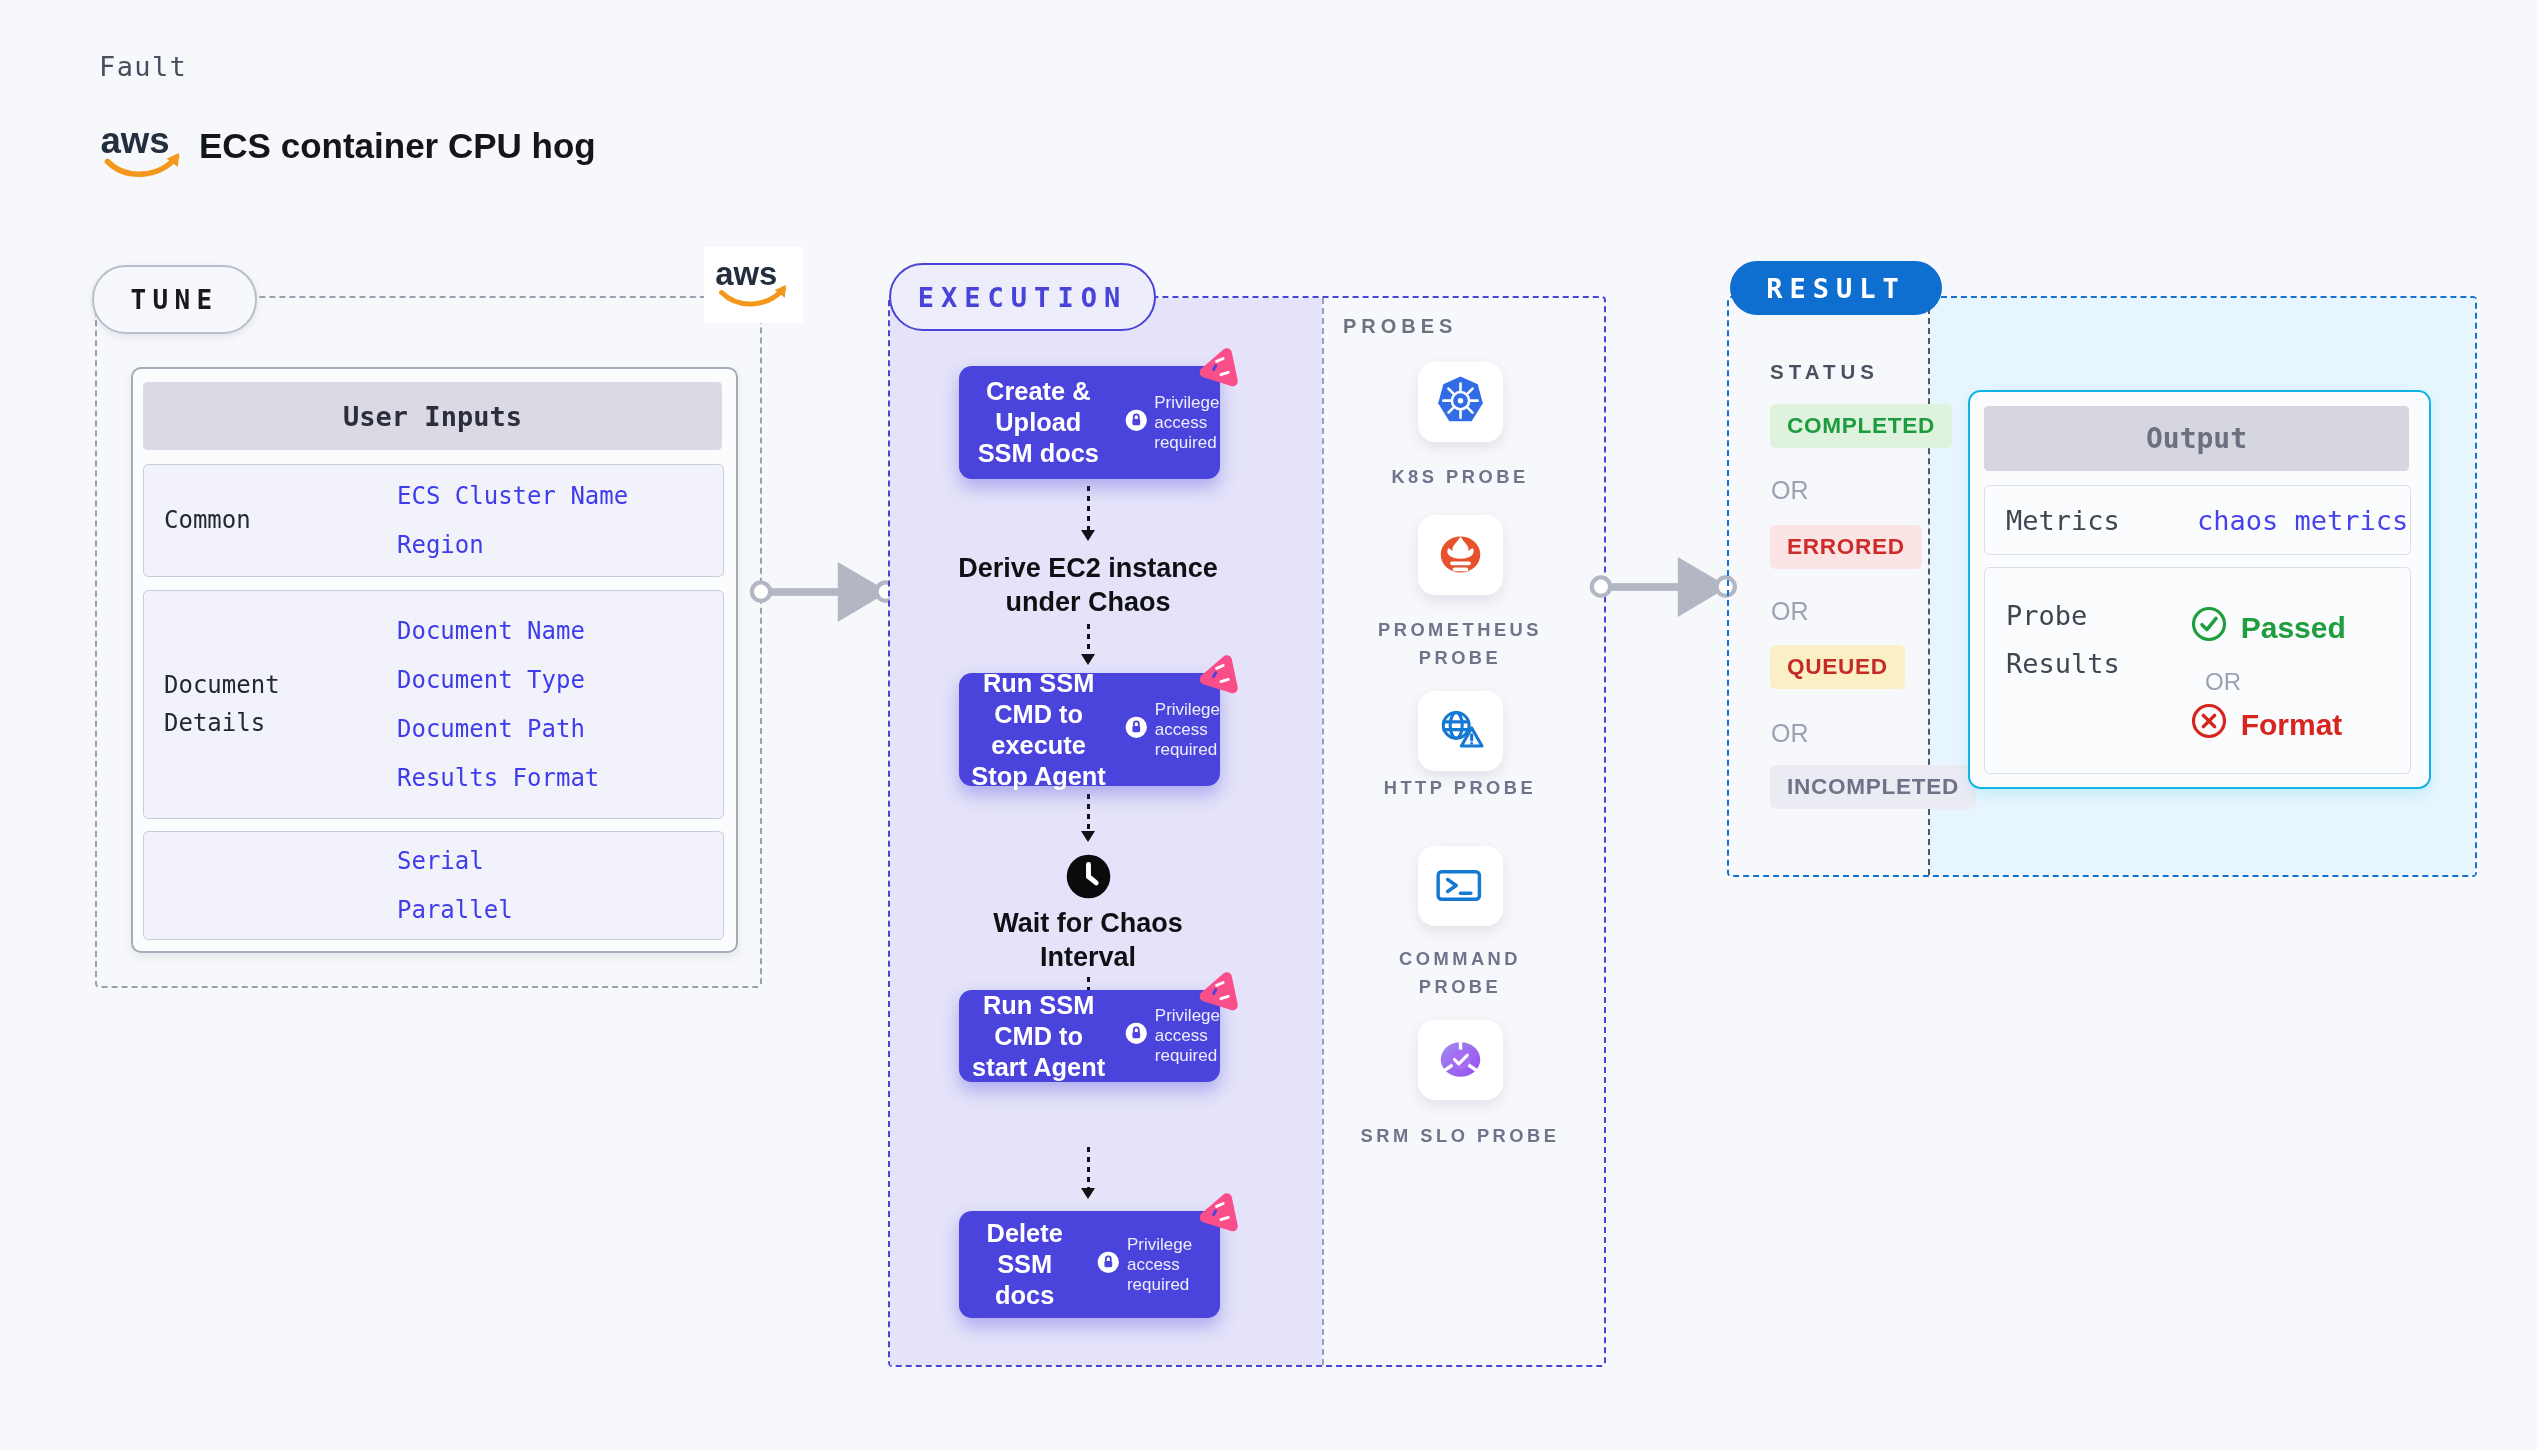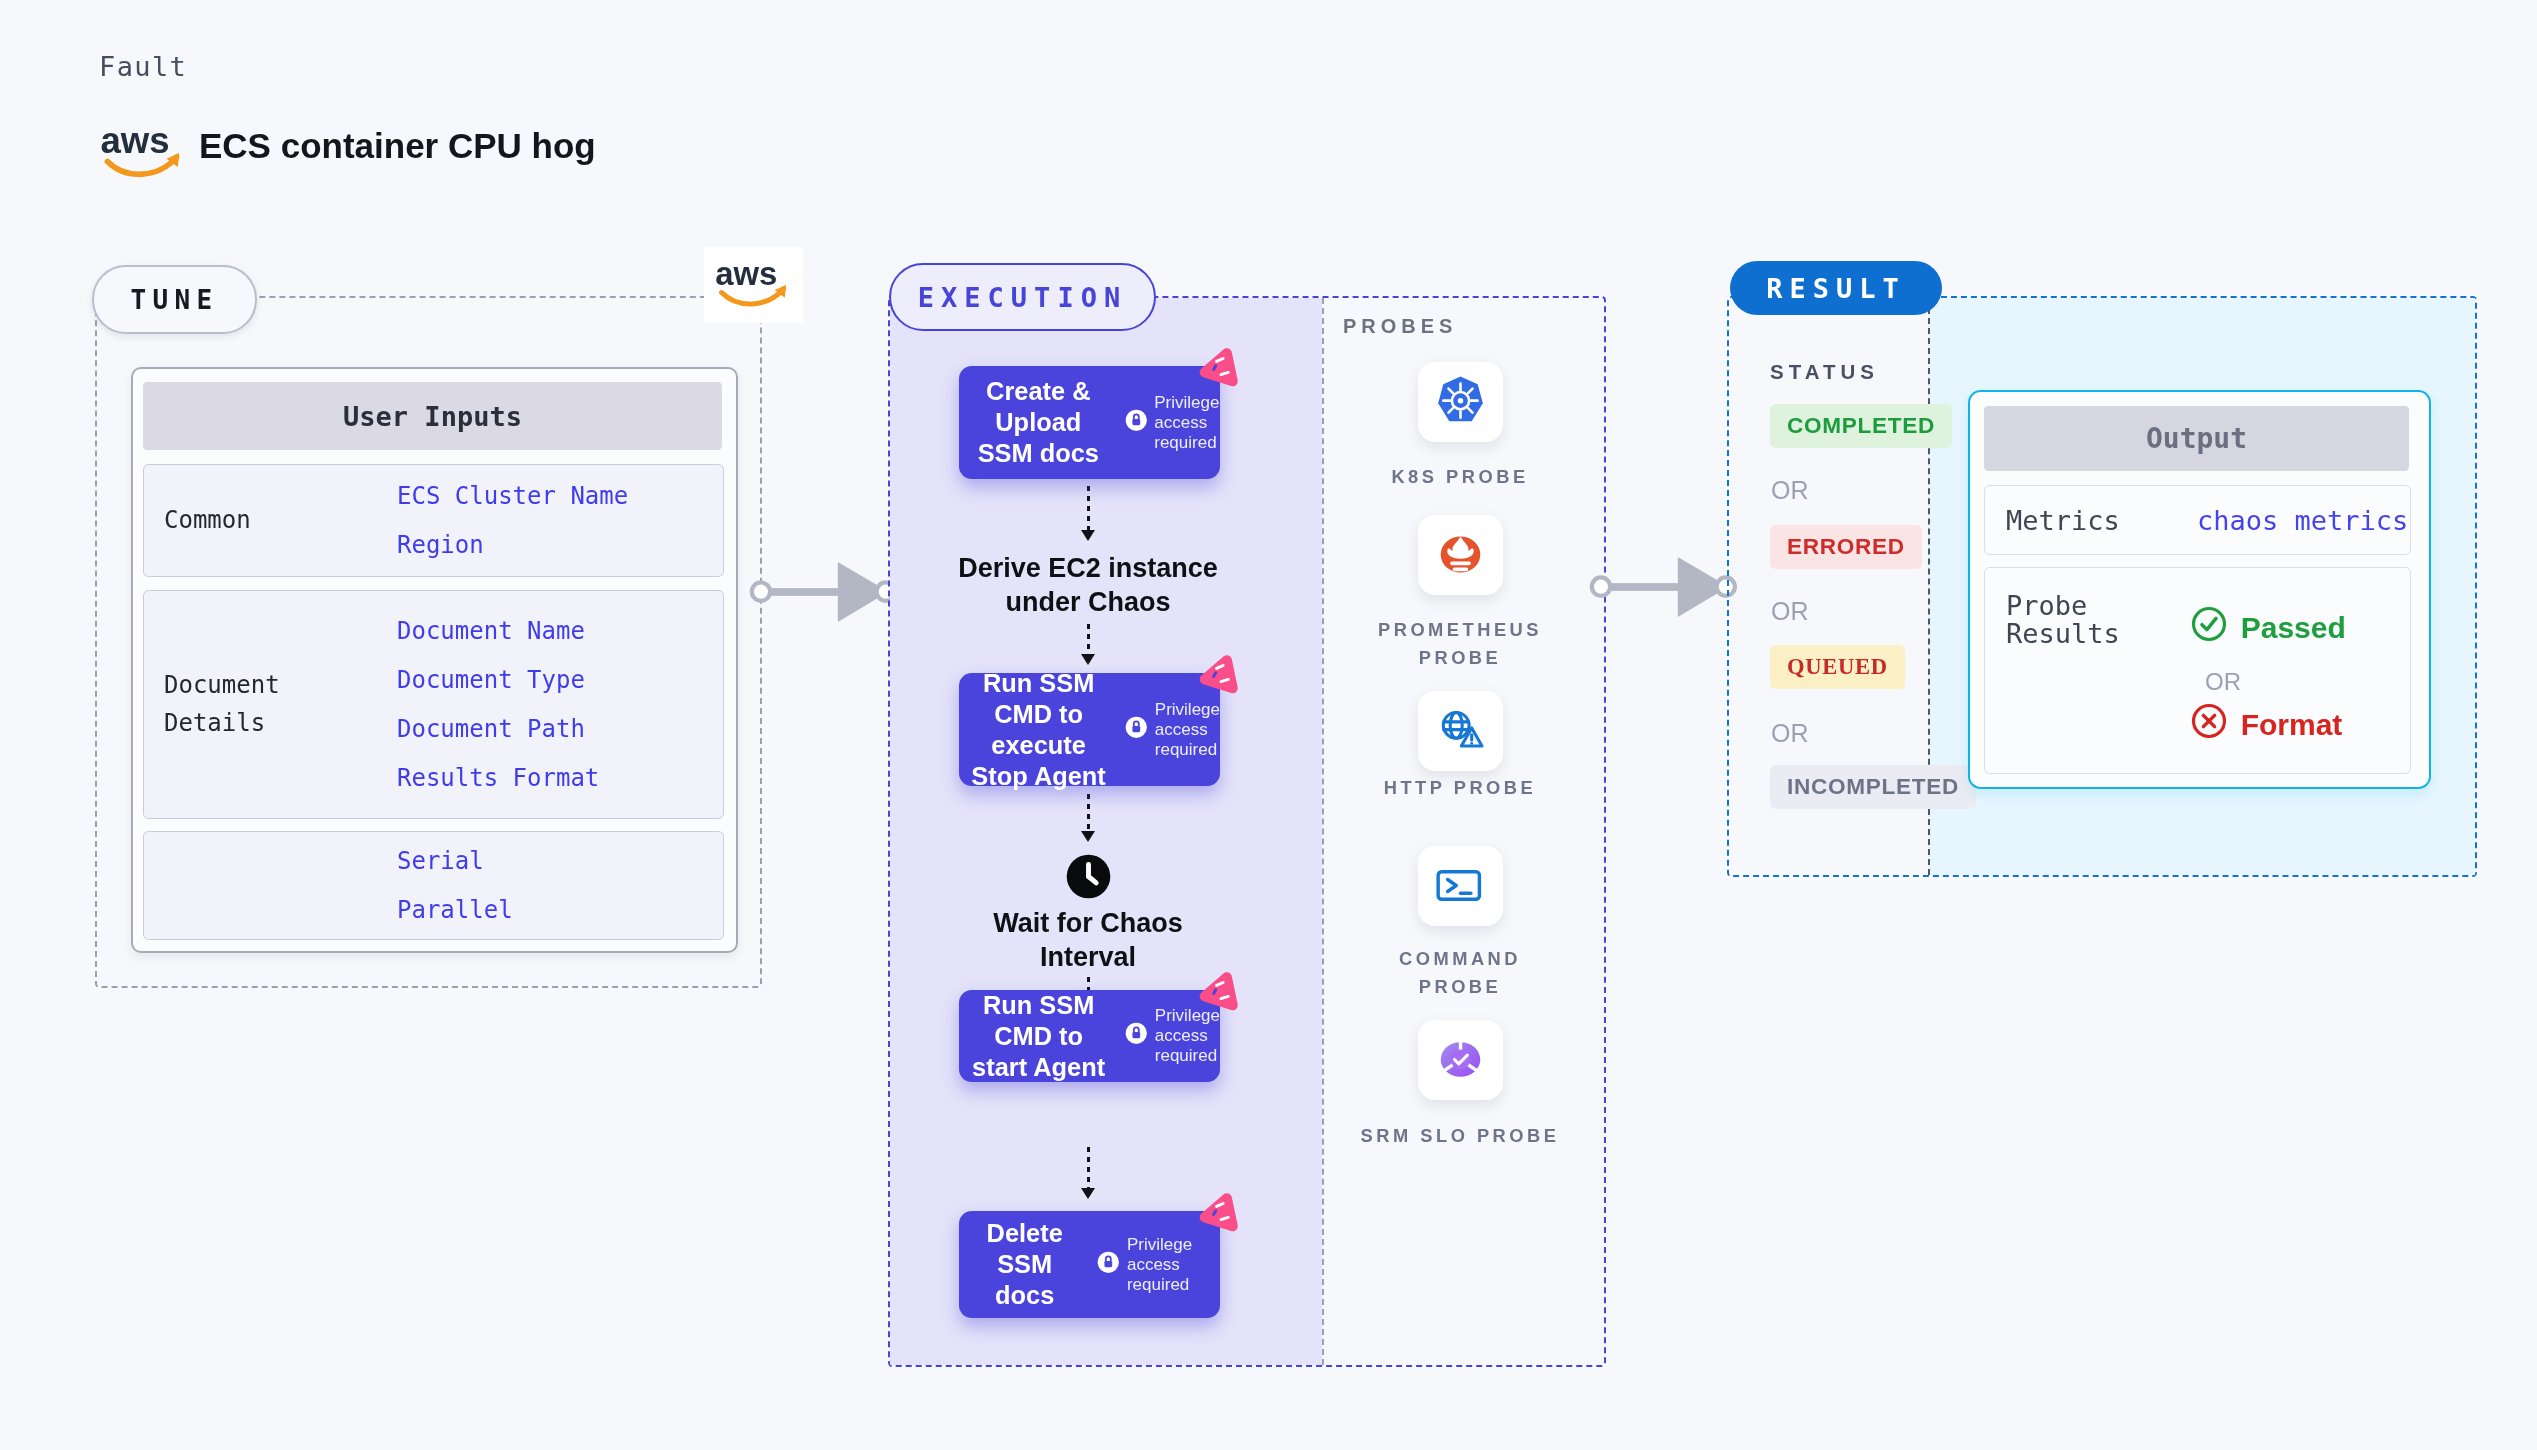--- a/index.html
+++ b/index.html
@@ -60,34 +60,34 @@
         color:#6E7489;letter-spacing:3.5px;line-height:28px;}
 
   
   .result-box{left:1727px;top:296px;width:746px;height:577px;border:2.8px dashed #1273D2;border-radius:4.2px;}
   .result-cyan{left:199px;top:0;right:0;bottom:0;background:#E7F6FE;}
   .result-div{left:199px;top:0;bottom:0;border-left:2.1px dashed #4F5665;}
   .status-head{font-size:20.5px;font-weight:bold;color:#4A5060;letter-spacing:5px;}
   .st-badge{display:inline-block;padding:9.2px 17px;border-radius:5.6px;font-size:22.6px;font-weight:bold;letter-spacing:0.7px;}
   .st-completed{background:#DFF2DD;color:#1C9C3F;}
   .st-errored{background:#FBE4E4;color:#CE2B2B;}
-  .st-queued{background:#FBF0C5;color:#C52A27;font-family:Liberation Serif, serif;}
+  .st-queued{background:#FBF0C5;color:#C52A27;}
   .st-incompleted{background:#EBECF3;color:#6E7387;}
   .or-label{font-size:25px;color:#9CA0B3;font-weight:500;}
 
   .output-panel{left:239px;top:92px;width:459px;height:395px;background:#FBFCFE;
         border:2.8px solid #10B3E8;border-radius:12.7px;box-shadow:0 5.6px 14px rgba(16,179,232,.15);}
   .output-head{left:14px;top:14px;width:425px;height:65px;background:#D6D6E1;border-radius:4.2px;
         display:flex;align-items:center;justify-content:center;font-size:28px;font-weight:bold;color:#6A7080;}
   .output-row{left:14px;width:425px;background:#FBFCFE;border:1.4px solid #DADDE6;border-radius:5.6px;}
   .metric-label{position:absolute;left:21px;top:0;bottom:0;display:flex;align-items:center;
         font-size:27px;color:#3F4551;}
   .metric-value{position:absolute;left:212px;top:0;bottom:0;display:flex;align-items:center;
         font-size:27px;color:#4743EB;}
-  .pr-label{position:absolute;left:21px;top:24px;width:162px;font-size:27px;color:#3F4551;line-height:28px;}
+  .pr-label{position:absolute;left:21px;top:24px;width:162px;font-size:27px;color:#3F4551;line-height:48px;}
   .pf-row{position:absolute;display:flex;align-items:center;gap:12.7px;font-size:30px;font-weight:bold;}
 </style>
 </head>
 <body>
 
 <div class="canvas">
 
   <div class="abs mono kicker">Fault</div>
   <div class="abs" style="left:99px;top:119px;width:88px;height:68px;">
     <svg width="88" height="68" viewBox="0 0 125 96">

